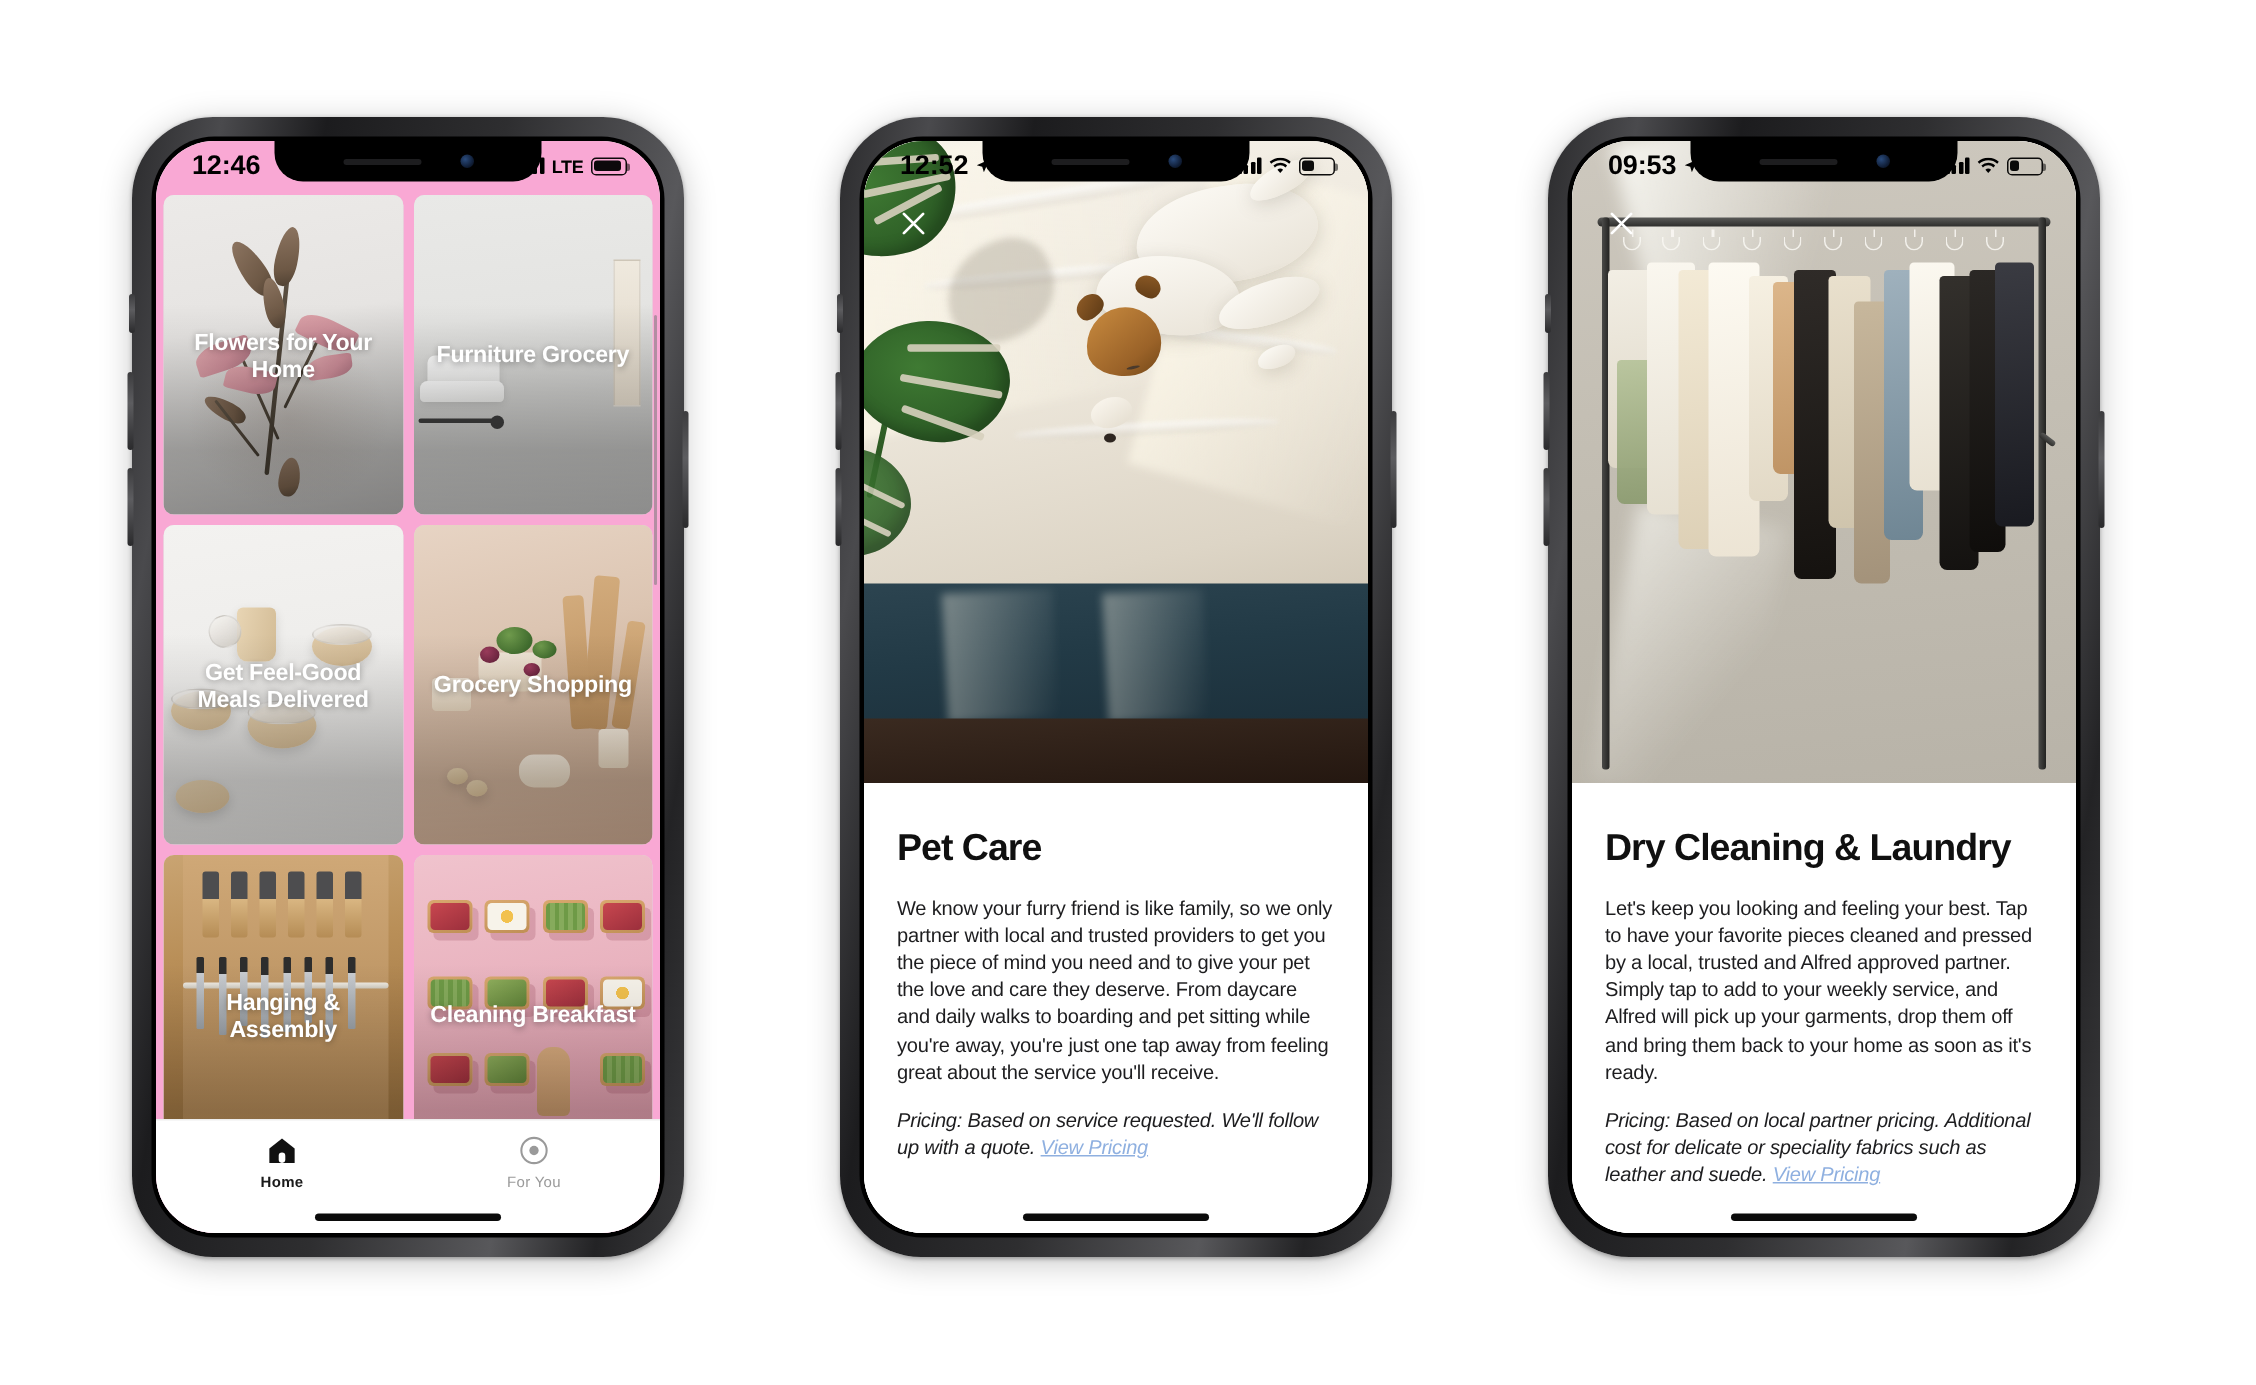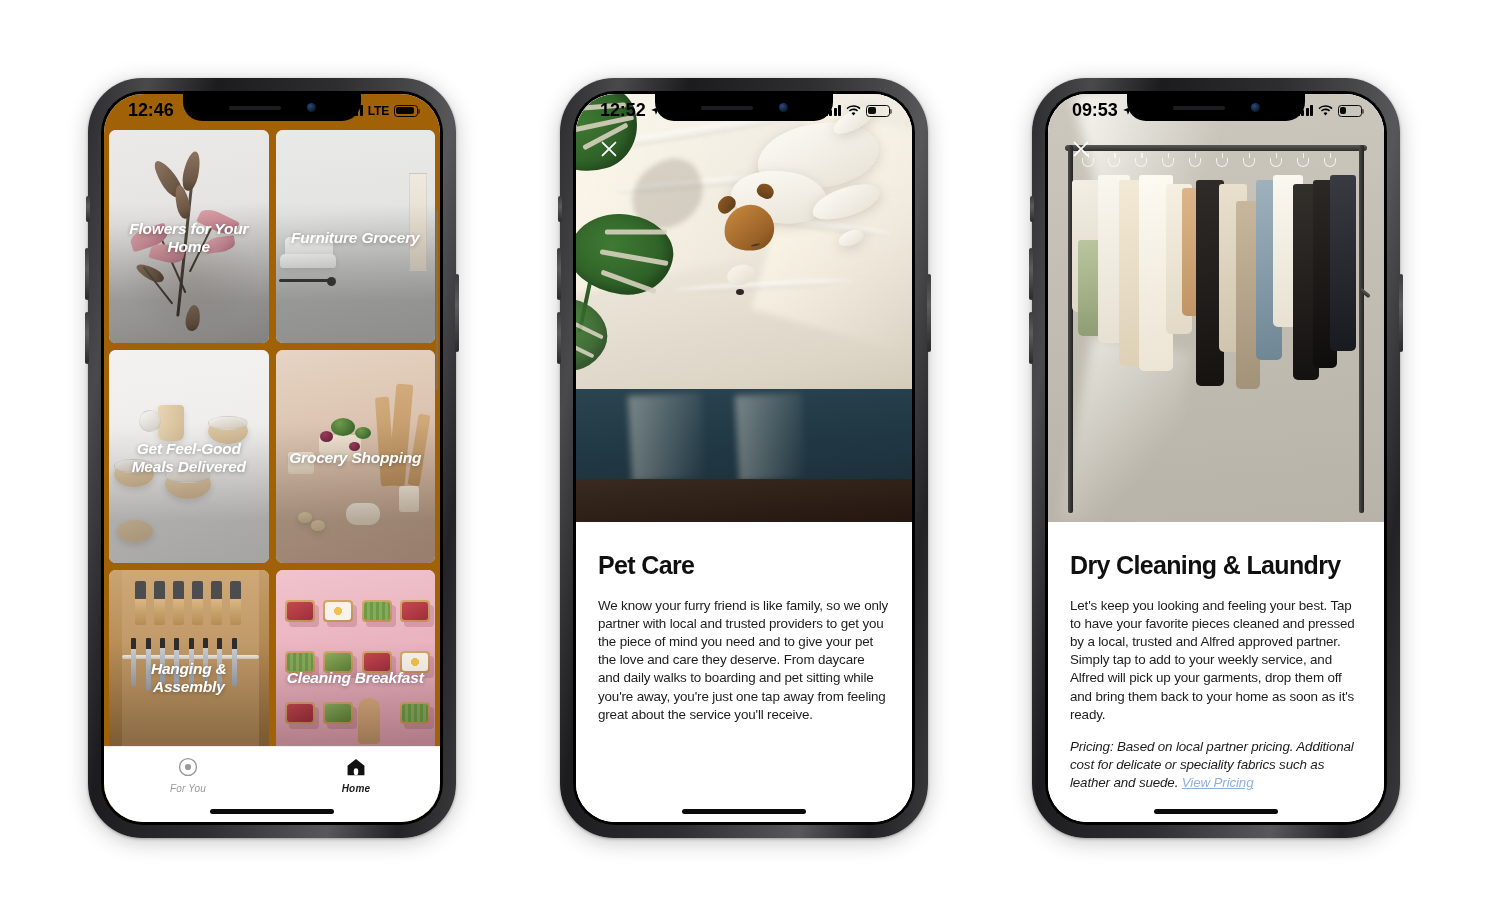--- a/index.html
+++ b/index.html
@@ -169,24 +169,23 @@
     width: 2.5px;
     border-radius: 2px;
     background: rgba(120,120,120,.55);
     z-index: 30;
   }
 
   
   .grid-page {
     position: absolute;
     inset: 0;
-    background: #a16207;
+    background: #f9a8d4;
     display: flex;
     flex-direction: column;
-    font-style: italic;
   }
   .grid-scroll {
     position: absolute;
     top: 30px; left: 0; right: 0;
     bottom: 76px;
     padding: 6px 5px 0 5px;
     display: grid;
     grid-template-columns: 1fr 1fr;
     grid-auto-rows: 213px;
     gap: 7px;
@@ -705,37 +704,37 @@
               </div>
               <div class="tile-shade"></div>
               <div class="tile-label">Cleaning Breakfast</div>
             </div>
 
           </div>
 
           <div class="scrollbar" style="top:116px;height:180px;"></div>
 
           <div class="tabbar">
+            <div class="tab tab-active">
+              <span>
+                <svg class="ico-home" viewBox="0 0 24 24">
+                  <path d="M12 3.2 2.8 10.6V21h18.4V10.6L12 3.2Z" fill="#111"></path>
+                  <rect x="9.6" y="13.4" width="4.8" height="7.6" rx="2.4" fill="#fff"></rect>
+                </svg>
+              </span>
+              <span class="tab-label">Home</span>
+            </div>
             <div class="tab tab-inactive">
               <span>
                 <svg class="ico-foryou" viewBox="0 0 24 24" fill="none">
                   <circle cx="12" cy="12" r="9.2" stroke="#9a9a9a" stroke-width="1.5"></circle>
                   <circle cx="12" cy="12" r="3.4" fill="#9a9a9a"></circle>
                 </svg>
               </span>
               <span class="tab-label">For You</span>
-            </div>
-            <div class="tab tab-active">
-              <span>
-                <svg class="ico-home" viewBox="0 0 24 24">
-                  <path d="M12 3.2 2.8 10.6V21h18.4V10.6L12 3.2Z" fill="#111"></path>
-                  <rect x="9.6" y="13.4" width="4.8" height="7.6" rx="2.4" fill="#fff"></rect>
-                </svg>
-              </span>
-              <span class="tab-label">Home</span>
             </div>
           </div>
         </div>
 
         <div class="statusbar">
           <div class="sb-left sb-dark">
             <span>12:46</span>
           </div>
           <div class="sb-right sb-dark">
             <span class="sig-bars">
@@ -821,20 +820,24 @@
             <div class="close-btn">
               <svg viewBox="0 0 24 24" fill="none" stroke="#ffffff" stroke-width="2" stroke-linecap="round">
                 <path d="M5 5 L19 19 M19 5 L5 19"></path>
               </svg>
             </div>
           </div>
 
           <div class="detail-body">
             <div class="detail-title">Pet Care</div>
             <p class="detail-desc">We know your furry friend is like family, so we only partner with local and trusted providers to get you the piece of mind you need and to give your pet the love and care they deserve. From daycare and daily walks to boarding and pet sitting while you're away, you're just one tap away from feeling great about the service you'll receive.</p>
+            <p class="detail-pricing">
+              <span>Pricing: Based on service requested. We'll follow up with a quote.</span>
+              <span class="view-pricing">View Pricing</span>
+            </p>
           </div>
         </div>
 
         <div class="statusbar">
           <div class="sb-left sb-dark">
             <span>12:52</span>
             <svg class="loc-arrow" viewBox="0 0 24 24" fill="#000">
               <path d="M21 3 2.5 11.1l8 2.4 2.4 8L21 3Z"></path>
             </svg>
           </div>

